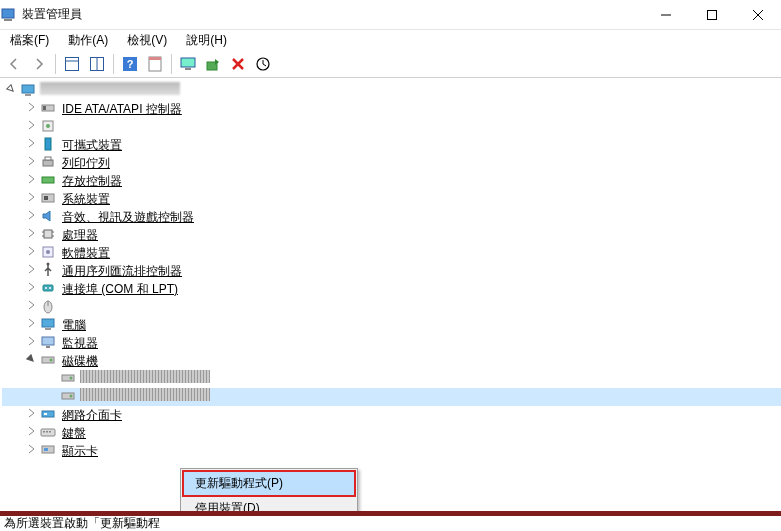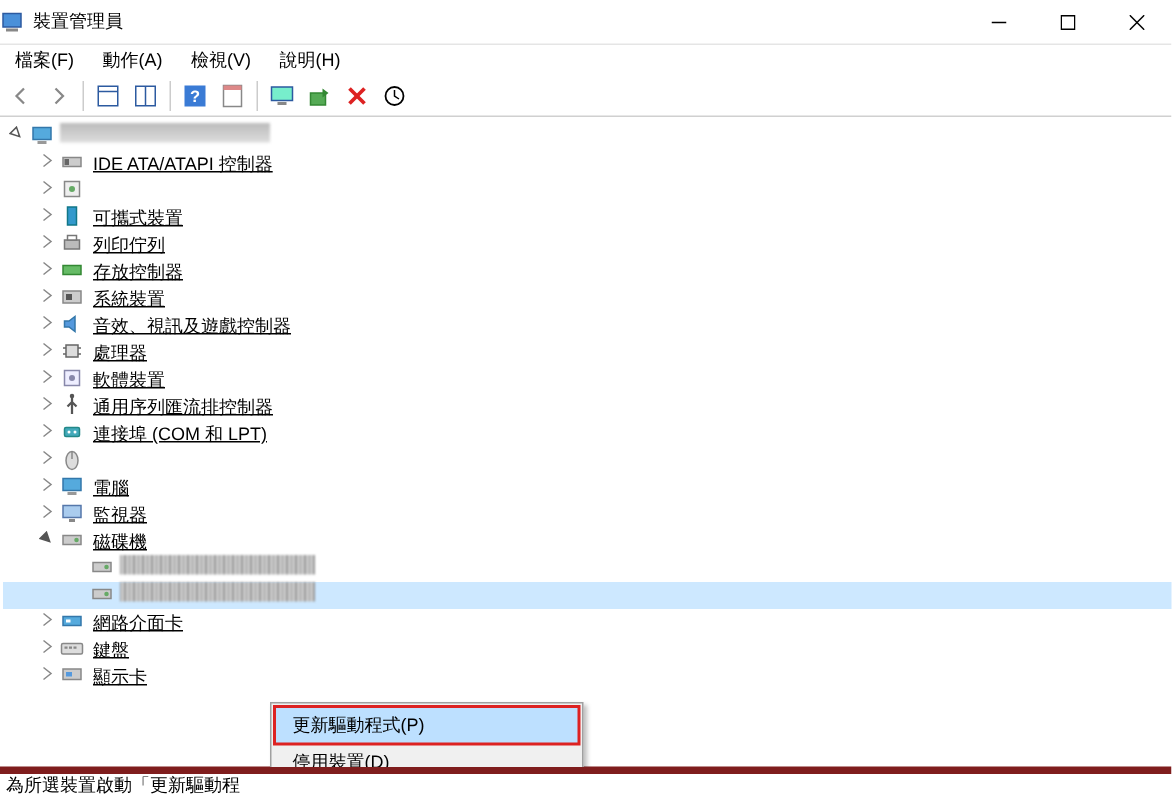--- a/index.html
+++ b/index.html
@@ -25,21 +25,21 @@
 .tree-row.l0 { padding-left: 2px; }
 .tree-row.l1 { padding-left: 22px; }
 .tree-row.l2 { padding-left: 42px; }
 .exp { width: 14px; height: 14px; display: flex; align-items: center; justify-content: center; margin-right: 2px; cursor: pointer; }
 .exp.none { visibility: hidden; }
 .ticon { width: 16px; height: 16px; margin-right: 4px; display: flex; align-items: center; justify-content: center; }
 .tlabel { padding: 1px 2px; }
 .disk-drive-blur { width: 130px; height: 13px; background: repeating-linear-gradient(90deg, #999 0 1px, #ccc 1px 3px); filter: blur(0.7px); }
 .root-blur { width: 140px; height: 13px; background: linear-gradient(#bbb,#ddd); filter: blur(0.9px); }
 
-.context-menu { position: absolute; left: 180px; top: 390px; width: 209px; background: #f0f0f0; border: 1px solid #a0a0a0; box-shadow: 2px 2px 3px rgba(0,0,0,0.25); font-size: 12px; padding: 2px; }
+.context-menu { position: absolute; left: 180px; top: 390px; width: 178px; background: #f0f0f0; border: 1px solid #a0a0a0; box-shadow: 2px 2px 3px rgba(0,0,0,0.25); font-size: 12px; padding: 2px; }
 .cm-item { padding: 4px 12px; cursor: default; }
 .cm-item.highlight { background: #bde0ff; outline: 2px solid #d22; outline-offset: -1px; }
 
 .statusbar { height: 20px; background: #fff; border-top: 5px solid #7f1d1d; font-size: 12px; display: flex; align-items: center; padding-left: 4px; }
 </style>
 </head>
 <body>
 
 <div class="titlebar">
   <span class="title-icon">

